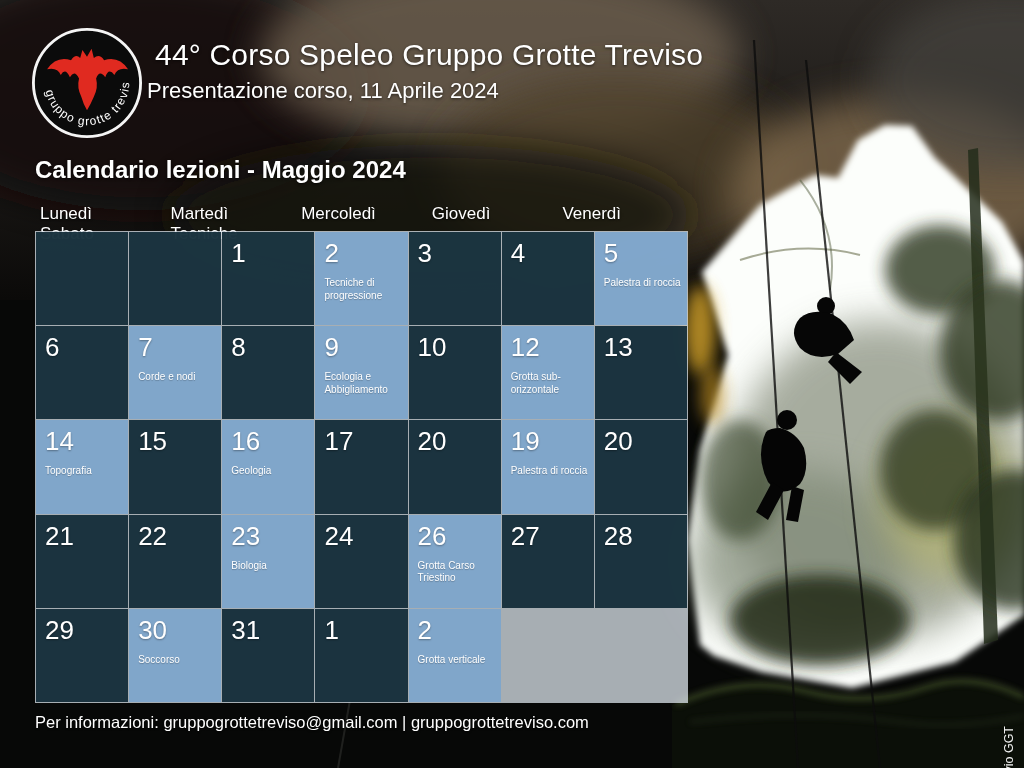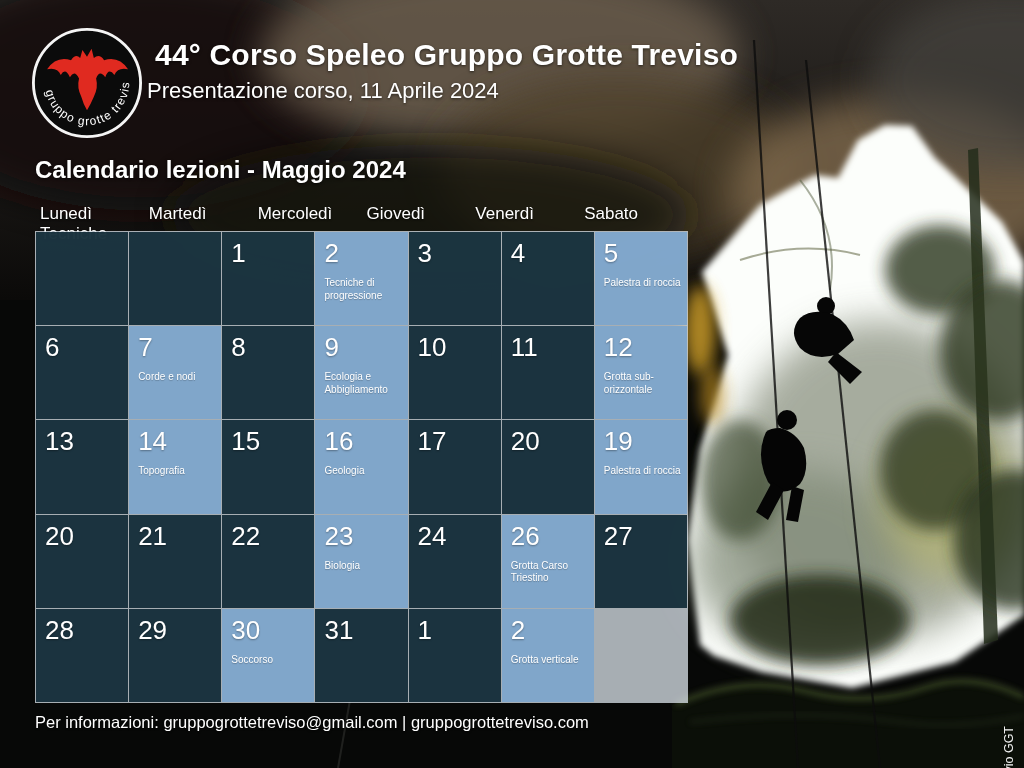--- a/index.html
+++ b/index.html
@@ -3,29 +3,29 @@
 <meta charset="utf-8">
 <style>
   html,body{margin:0;padding:0;background:#000;}
   .poster{
     position:relative;width:1024px;height:768px;overflow:hidden;
     font-family:"Liberation Sans",sans-serif;color:#fff;background:#080908;
   }
   .bg{position:absolute;inset:0;width:1024px;height:768px;display:block;}
   
   .logo{position:absolute;left:30px;top:26px;width:114px;height:114px;}
-  .title{position:absolute;left:155px;top:38px;font-size:30px;font-weight:700;
+  .title{position:absolute;left:155px;top:38px;font-size:30px;font-weight:400;
          letter-spacing:.2px;text-shadow:0 1px 3px rgba(0,0,0,.6);}
   .subtitle{position:absolute;left:147px;top:78px;font-size:22px;font-weight:400;
             text-shadow:0 1px 3px rgba(0,0,0,.6);}
   
   .cal-heading{position:absolute;left:35px;top:156px;font-size:24px;font-weight:700;
                text-shadow:0 1px 3px rgba(0,0,0,.7);}
   .weekdays{position:absolute;left:35px;top:204px;width:653px;
-            display:grid;grid-template-columns:repeat(6,1fr);}
+            display:grid;grid-template-columns:repeat(5,1fr);}
   .weekdays span{font-size:17px;padding-left:5px;text-shadow:0 1px 2px rgba(0,0,0,.7);}
   .grid{position:absolute;left:35px;top:231px;width:653px;height:472px;
         display:grid;grid-template-columns:repeat(7,1fr);grid-template-rows:repeat(5,1fr);
         gap:1px;padding:1px;background:rgba(222,230,238,.75);box-sizing:border-box;}
   .cell{background:rgba(16,42,54,.93);overflow:hidden;}
   .cell.hl{background:rgba(125,165,203,.95);}
   .date{font-size:26px;line-height:1;padding:8px 0 0 9px;font-weight:400;
         text-shadow:0 1px 2px rgba(0,0,0,.35);}
   .event{font-size:10px;line-height:1.28;padding:11px 5px 0 9px;
          text-shadow:0 1px 1px rgba(0,0,0,.25);}
@@ -175,24 +175,20 @@
         <div class="event"></div>
       </div>
       <div class="cell hl">
         <div class="date">9</div>
         <div class="event">Ecologia e Abbigliamento</div>
       </div>
       <div class="cell">
         <div class="date">10</div>
         <div class="event"></div>
       </div>
-      <div class="cell">
-        <div class="date">11</div>
-        <div class="event"></div>
-      </div>
       <div class="cell hl">
         <div class="date">12</div>
         <div class="event">Grotta sub-orizzontale</div>
       </div>
       <div class="cell">
         <div class="date">13</div>
         <div class="event"></div>
       </div>
       <div class="cell hl">
         <div class="date">14</div>

